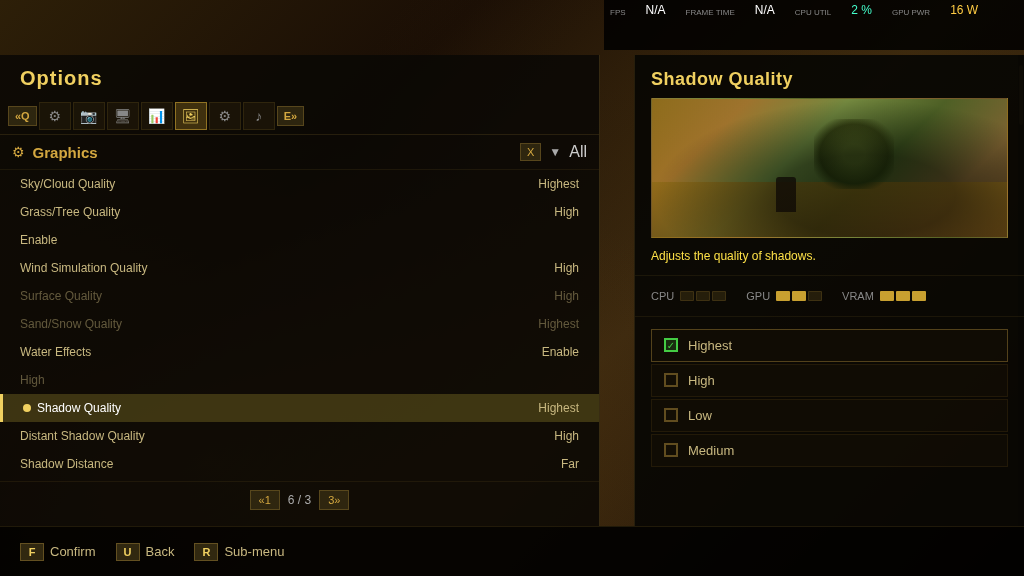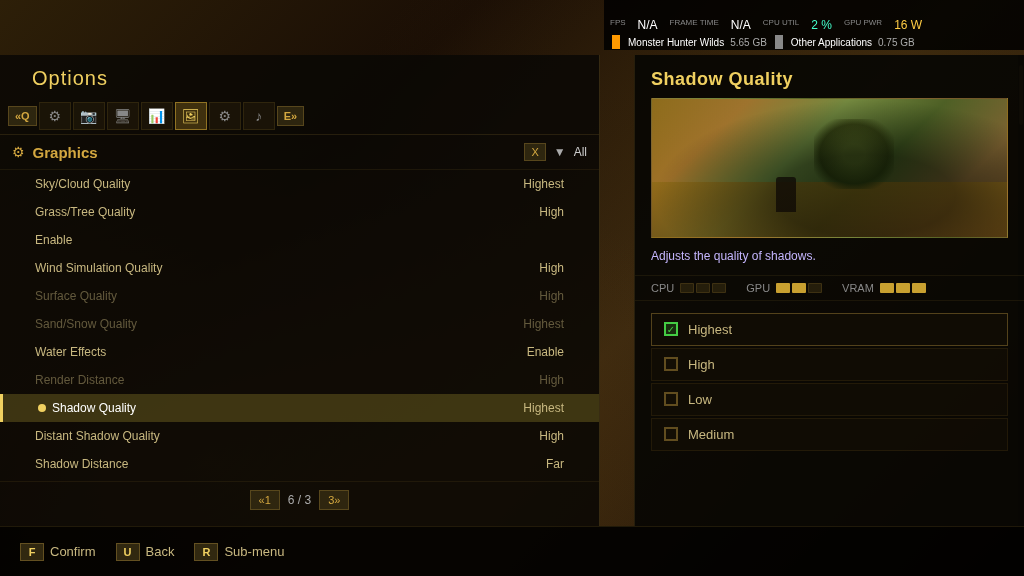--- a/index.html
+++ b/index.html
@@ -47,23 +47,22 @@
     .hud-top-row {
       display: flex;
       justify-content: space-between;
       font-size: 9px;
       color: #aaa;
       padding: 1px 2px;
     }
 
     .hud-stat {
       display: flex;
-      gap: 12px;
-      align-items: flex-start;
-      margin-top: 15px;
+      gap: 20px;
+      align-items: flex-end;
     }
 
     .hud-stat-label {
       color: #888;
       font-size: 8px;
     }
 
     .hud-stat-value {
       color: #fff;
       font-size: 12px;
@@ -113,22 +112,22 @@
       width: 600px;
       bottom: 50px;
       background: rgba(10, 8, 4, 0.88);
       border-right: 1px solid rgba(150,120,50,0.3);
       z-index: 5;
     }
 
     .options-title {
       color: #f0d060;
       font-size: 20px;
-      font-weight: normal;
-      padding: 12px 32px 8px;
+      font-weight: bold;
+      padding: 12px 20px 8px;
       letter-spacing: 1px;
     }
 
     
     .tab-bar {
       display: flex;
       align-items: center;
       padding: 4px 8px;
       gap: 2px;
       border-bottom: 1px solid rgba(150,120,50,0.2);
@@ -193,38 +192,38 @@
       margin-left: auto;
     }
 
     .filter-icon {
       color: #aaa;
       font-size: 12px;
     }
 
     .filter-label {
       color: #ccc;
-      font-size: 12px;
+      font-size: 16px;
     }
 
     
     .settings-list {
       overflow-y: auto;
       height: calc(100% - 160px);
     }
 
     .settings-list::-webkit-scrollbar { width: 4px; }
     .settings-list::-webkit-scrollbar-track { background: rgba(0,0,0,0.3); }
     .settings-list::-webkit-scrollbar-thumb { background: rgba(150,120,50,0.5); }
 
     .setting-row {
       display: flex;
       justify-content: space-between;
       align-items: center;
-      padding: 7px 35px;
+      padding: 7px 20px;
       cursor: pointer;
       transition: background 0.1s;
     }
 
     .setting-row.active {
       background: rgba(200,180,60,0.25);
       border-left: 3px solid #f0d060;
     }
 
     .setting-row.disabled {
@@ -382,31 +381,31 @@
       position: absolute;
       bottom: 25px;
       left: 35%;
       width: 20px;
       height: 35px;
       background: rgba(30,20,10,0.8);
       border-radius: 3px 3px 0 0;
     }
 
     .detail-desc {
-      color: #c4b5fd;
+      color: #fde047;
       font-size: 12px;
       padding: 0 16px 10px;
       line-height: 1.4;
     }
 
     
     .perf-row {
       display: flex;
       align-items: center;
-      padding: 6px 16px;
+      padding: 14px 16px;
       gap: 20px;
       border-top: 1px solid rgba(100,80,30,0.2);
       border-bottom: 1px solid rgba(100,80,30,0.2);
       margin-bottom: 8px;
     }
 
     .perf-item {
       display: flex;
       align-items: center;
       gap: 6px;
@@ -513,32 +512,20 @@
       <span class="hud-stat-label">FPS</span>
       <span class="hud-stat-value">N/A</span>
       <span class="hud-stat-label">FRAME TIME</span>
       <span class="hud-stat-value">N/A</span>
       <span class="hud-stat-label">CPU UTIL</span>
       <span class="hud-stat-value green">2 %</span>
       <span class="hud-stat-label">GPU PWR</span>
       <span class="hud-stat-value yellow">16 W</span>
     </div>
   </div>
-  <div class="hud-bottom-row">
-    <div class="hud-app-item">
-      <span class="hud-bar"></span>
-      <span class="hud-app-name">Monster Hunter Wilds</span>
-      <span class="hud-app-value">5.65 GB</span>
-    </div>
-    <div class="hud-app-item">
-      <span class="hud-bar" style="background:#888;"></span>
-      <span class="hud-app-name">Other Applications</span>
-      <span class="hud-app-value">0.75 GB</span>
-    </div>
-  </div>
 </div>
 
 <div class="options-panel">
   <div class="options-title">Options</div>
 
   <div class="tab-bar">
     <button class="tab-nav-btn">«Q</button>
     <div class="tab-icon">⚙</div>
     <div class="tab-icon">📷</div>
     <div class="tab-icon">🖥</div>
@@ -591,23 +578,20 @@
         </div>
         <span class="setting-value">Highest</span>
       </div>
       <div class="setting-row">
         <div class="setting-row-inner">
           <span class="setting-name">Water Effects</span>
         </div>
         <span class="setting-value">Enable</span>
       </div>
       <div class="setting-row disabled">
-        <div class="setting-row-inner">
-          <span class="setting-name">Render Distance</span>
-        </div>
         <span class="setting-value">High</span>
       </div>
       <div class="setting-row active">
         <div class="setting-row-inner">
           <div class="active-dot"></div>
           <span class="setting-name">Shadow Quality</span>
         </div>
         <span class="setting-value">Highest</span>
       </div>
       <div class="setting-row">

